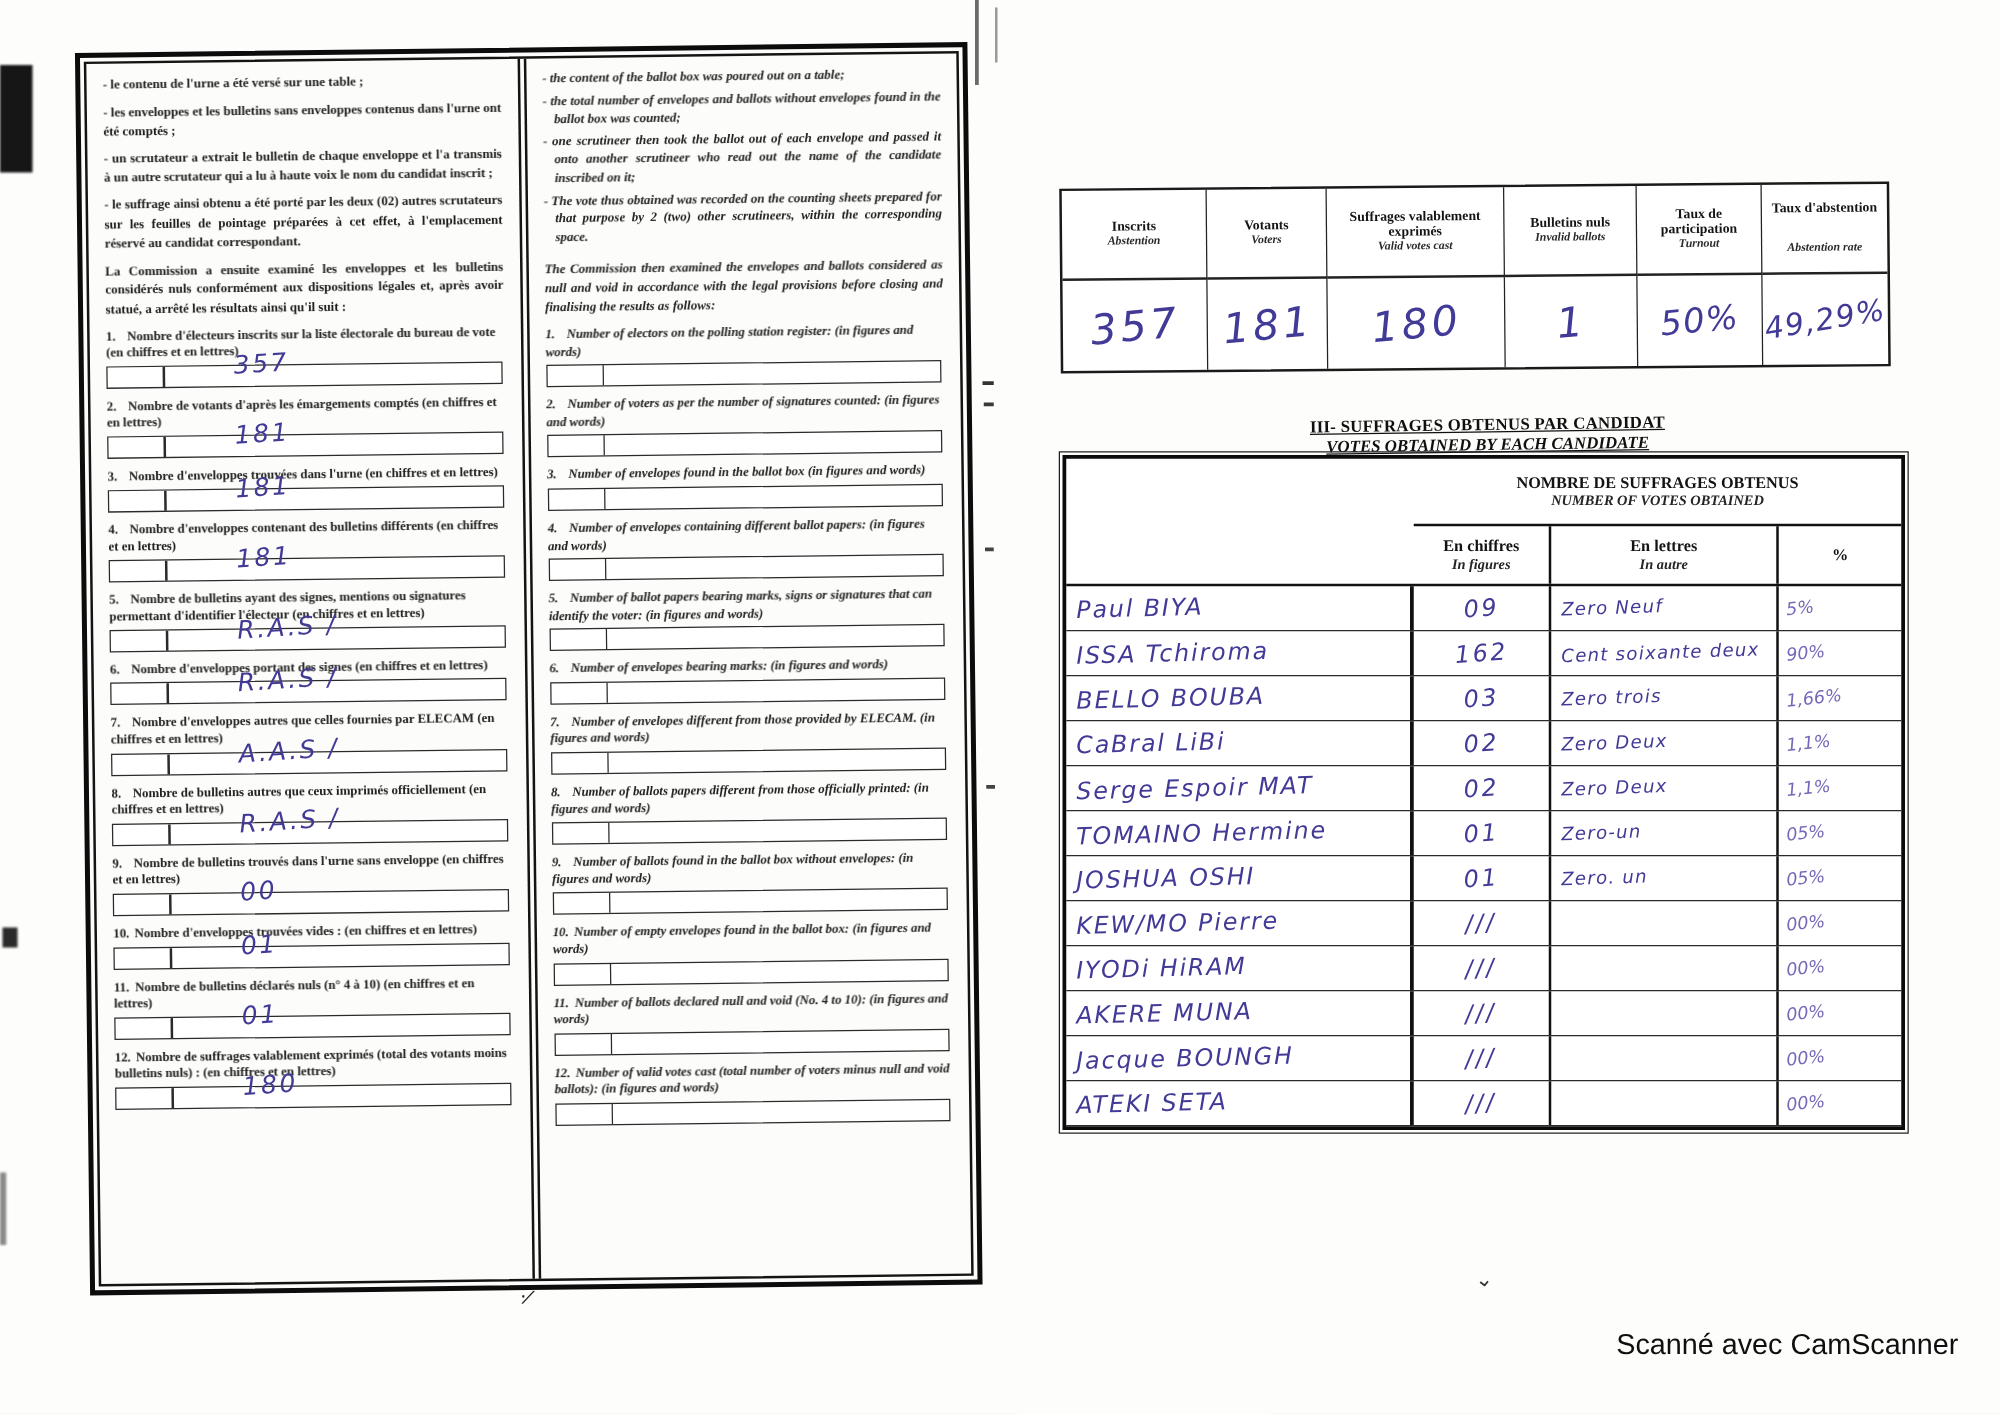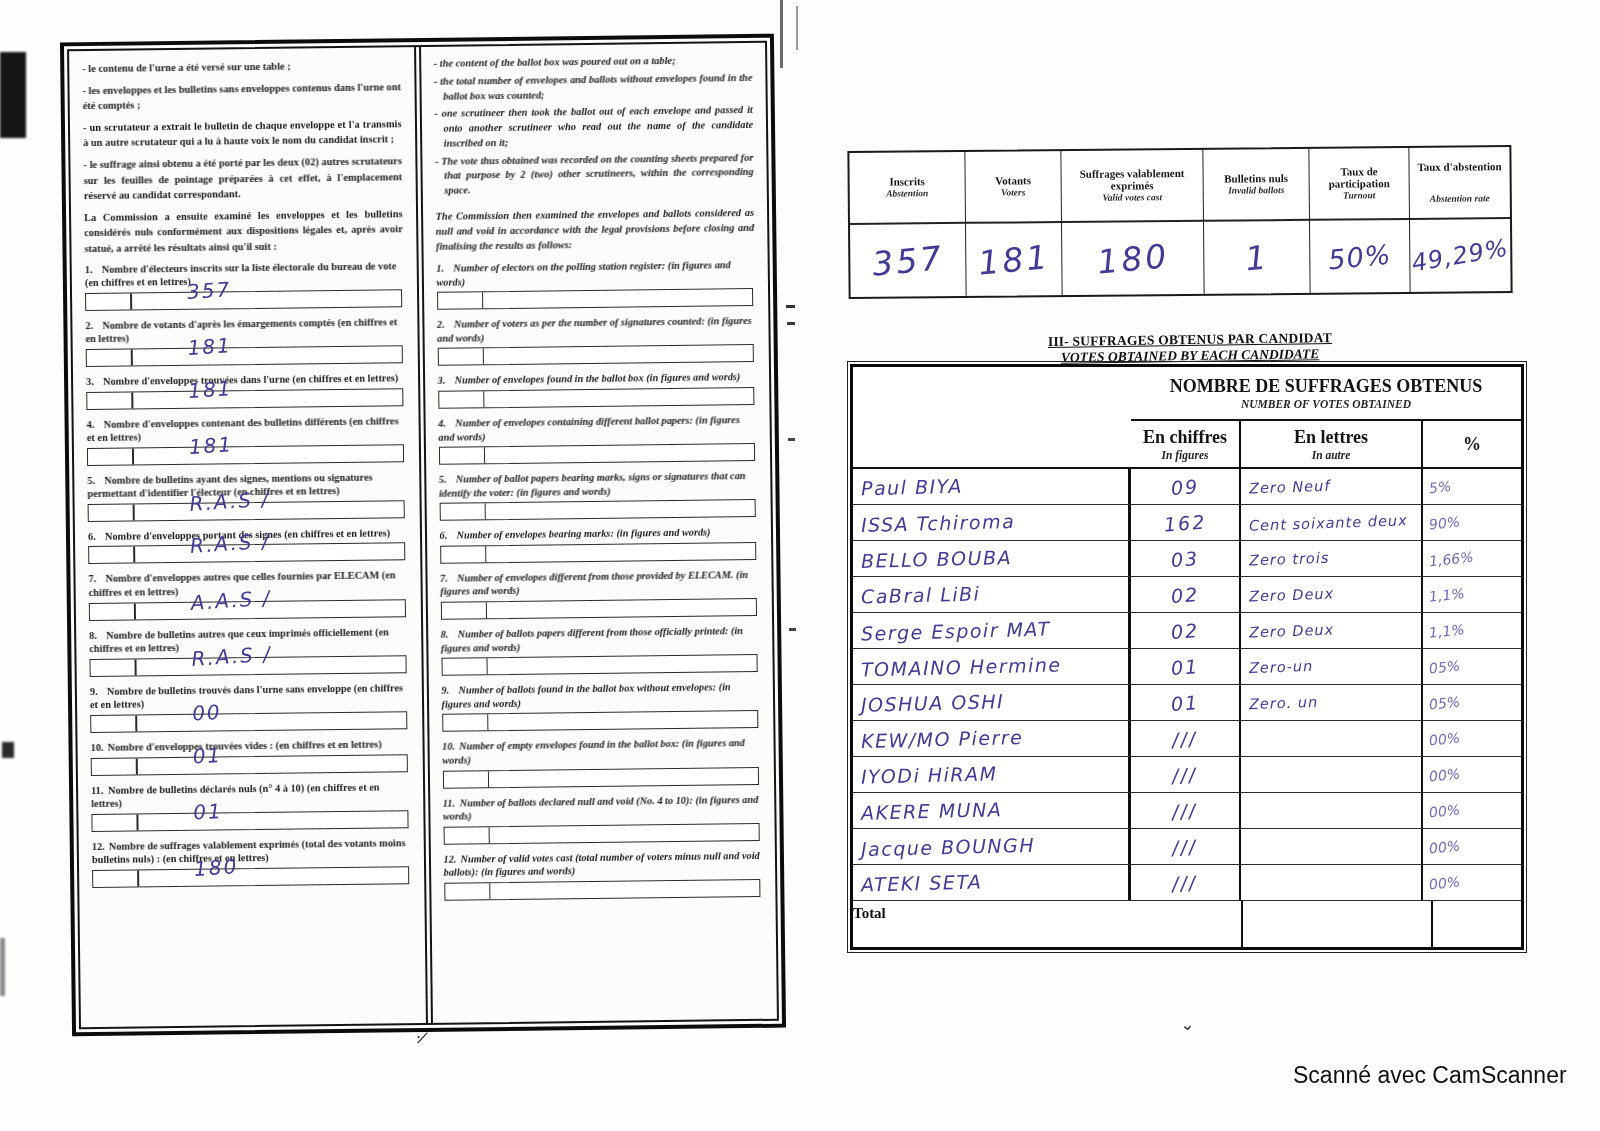--- a/index.html
+++ b/index.html
@@ -75,21 +75,21 @@
              grid-template-areas:"name group group group" "name s1 s2 s3";
              border-bottom:2.6px solid #111;}
   .ch-name{grid-area:name;border-right:3px solid #111;display:flex;flex-direction:column;
            align-items:center;justify-content:center;}
   .ch-group{grid-area:group;border-bottom:2.4px solid #111;display:flex;flex-direction:column;
            align-items:center;justify-content:center;}
   .ch-s1{grid-area:s1;border-right:2.4px solid #111;}
   .ch-s2{grid-area:s2;border-right:2.4px solid #111;}
   .ch-s3{grid-area:s3;}
   .ch-sub{display:flex;flex-direction:column;align-items:center;justify-content:center;}
-  .cand-head .fr{font-size:18px;font-weight:bold;color:#131313;line-height:1.25;}
+  .cand-head .fr{font-size:13px;font-weight:bold;color:#131313;line-height:1.25;}
   .cand-head .en{font-size:11.5px;font-weight:bold;font-style:italic;color:#242424;line-height:1.25;}
   .crow{display:grid;grid-template-columns:278px 110px 182px 1fr;height:35px;
         border-bottom:1.4px solid #2b2b2b;}
   .crow>div{position:relative;display:flex;align-items:center;overflow:visible;}
   .c-name{border-right:3px solid #111;padding-left:8px;}
   .c-fig{border-right:2.4px solid #111;justify-content:center;}
   .c-words{border-right:2.4px solid #111;padding-left:8px;}
   .c-pct{padding-left:6px;}
   .name-hw{font-size:19px;letter-spacing:1.5px;transform:rotate(-1.5deg);white-space:nowrap;}
   .fig-hw{font-size:19px;letter-spacing:2px;transform:rotate(-4deg);}
@@ -533,22 +533,16 @@
             <span class="hw fig-hw">///</span>
           </div>
           <div class="c-words">
             <span class="hw words-hw"></span>
           </div>
           <div class="c-pct">
             <span class="hw pct-hw">00%</span>
           </div>
         </div>
       </div>
-    <div class="crow total">
-      <div class="total-label">Total</div>
-      <div class="c-fig" style="border-right:2.4px solid #111;width:110px;"></div>
-      <div class="c-words" style="border-right:2.4px solid #111;width:182px;"></div>
-      <div class="c-pct"></div>
-    </div>
   </div>
 
   <div class="camscanner">Scanné avec CamScanner</div>
 </div>
 
 </body></html>

